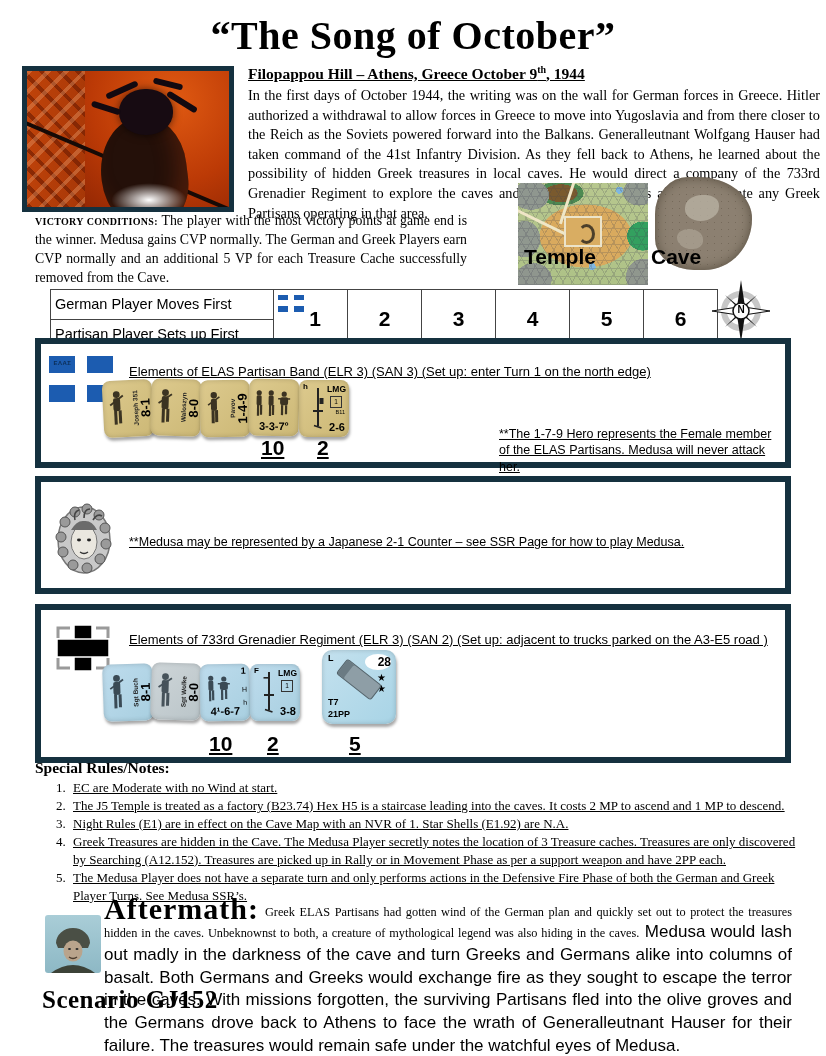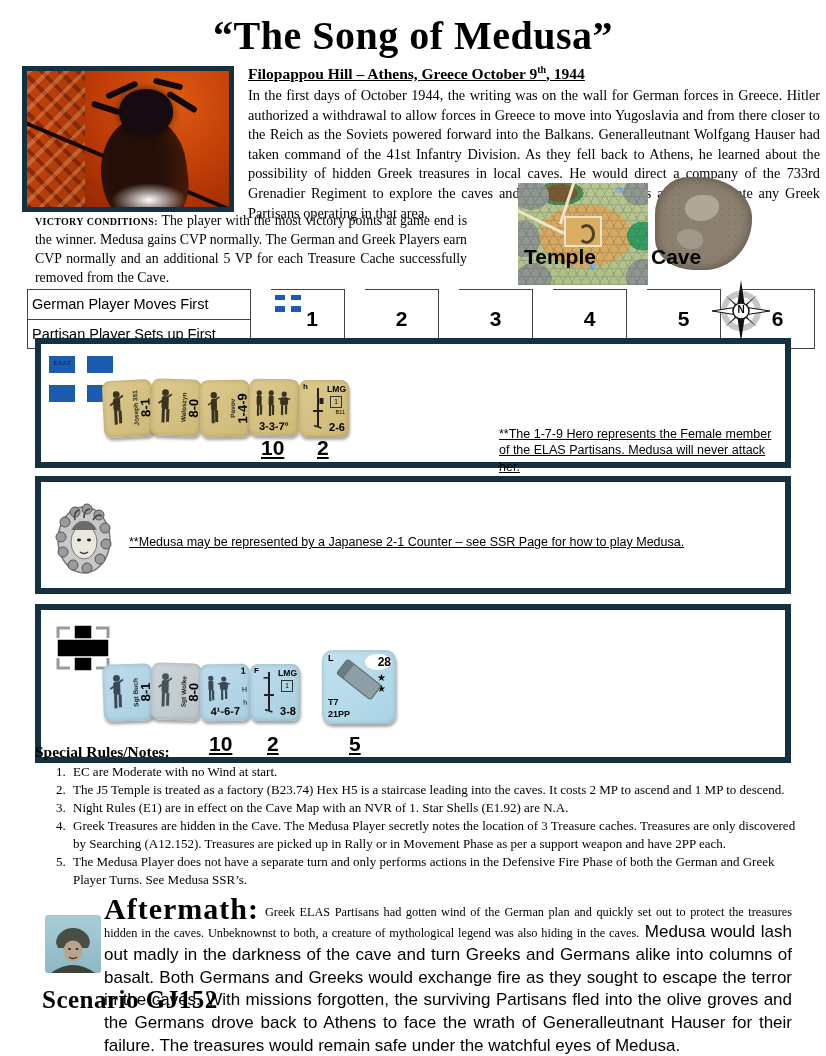--- a/index.html
+++ b/index.html
@@ -69,22 +69,22 @@
             box-shadow:inset 0 0 12px #564c3e;overflow:hidden;}
   .cave-speck{position:absolute;inset:0;opacity:.5;
               background-image:radial-gradient(#5f5445 18%,transparent 19%);background-size:7px 7px;}
   .cave-light{position:absolute;left:30px;top:18px;width:34px;height:26px;background:#b8b0a2;
               border-radius:50% 40% 55% 45%;opacity:.8;}
   .cave-light2{position:absolute;left:22px;top:52px;width:26px;height:20px;background:#ada496;
                border-radius:45% 55% 40% 60%;opacity:.7;}
   .map-label{position:absolute;font:bold 21px "Liberation Sans",sans-serif;color:#000;z-index:3;}
 
   
-  .tt{position:absolute;left:27px;top:289px;display:flex;height:60px;
-      font-family:"Liberation Sans",sans-serif;gap:20px;}
+  .tt{position:absolute;left:50px;top:289px;display:flex;height:60px;
+      font-family:"Liberation Sans",sans-serif;}
   .tt-left{width:224px;border:1px solid #444;box-sizing:border-box;display:flex;flex-direction:column;}
   .tt-row{flex:1;display:flex;align-items:center;padding-left:4px;font-size:14.5px;white-space:nowrap;}
   .tt-row.first{border-bottom:1px solid #444;}
   .tt-cell{width:74px;border:1px solid #444;border-left:none;box-sizing:border-box;display:flex;
            align-items:center;justify-content:center;font-weight:bold;font-size:21px;position:relative;}
   .tt-flag{position:absolute;left:4px;top:5px;width:26px;height:17px;
            background:linear-gradient(to right,transparent 10px,#fff 10px 16px,transparent 16px),
                       linear-gradient(to bottom,transparent 5px,#fff 5px 11px,transparent 11px),#1c5cb0;}
   .tt-cell.withflag{justify-content:flex-end;padding-right:26px;}
 
@@ -155,43 +155,43 @@
          border:1px solid #55646b;border-radius:3px;transform:rotate(38deg);
          box-shadow:inset 8px 0 0 #6b7b83;}
 
   
   .balk{position:absolute;left:12px;top:14px;width:60px;height:48px;}
 
   
   .medusa-icon{position:absolute;left:14px;top:20px;width:58px;height:74px;}
 
   
-  .rules{position:absolute;left:35px;top:743px;width:762px;}
+  .rules{position:absolute;left:35px;top:759px;width:762px;}
   .rules-heading{font:bold 15.5px "Liberation Serif",serif;}
-  .rules ol{margin:2px 0 0 0;padding-left:34px;font-size:13px;line-height:1.38;}
+  .rules ol{margin:2px 0 0 0;padding-left:34px;font-size:13px;line-height:1.38;text-decoration:underline;}
   .rules li{padding-left:4px;}
 
   
   .soldier-icon{position:absolute;left:45px;top:915px;width:56px;height:58px;border-radius:3px;
                 background:linear-gradient(#a9cdd7,#8db8c5);overflow:hidden;}
   .aftermath{position:absolute;left:104px;top:897px;width:688px;text-align:justify;
              font-size:12.3px;line-height:1.34;}
   .aft-head{font:bold 30px "Liberation Serif",serif;letter-spacing:1px;line-height:.8;
             vertical-align:-3px;padding-right:6px;}
   .aft-lead{font-family:"Liberation Serif",serif;}
   .aft-rest{font-family:"Liberation Sans",sans-serif;font-size:17px;}
   .scenario{position:absolute;left:42px;top:986px;font:bold 25px "Liberation Serif",serif;
             letter-spacing:.5px;}
 </style>
 </head>
 <body>
 
 <div class="page">
 
-  <div class="title">“The Song of Medusa”</div>
+  <div class="title">“The Song of October”</div>
 
   <div class="medusa-art">
     <div class="art-zig"></div>
     <div class="art-staff"></div>
     <div class="art-body"></div>
     <div class="art-head"></div>
     <div class="art-snake" style="left:78px;top:16px;width:34px;transform:rotate(-24deg);"></div>
     <div class="art-snake" style="left:126px;top:10px;width:30px;transform:rotate(14deg);"></div>
     <div class="art-snake" style="left:138px;top:28px;width:34px;transform:rotate(32deg);"></div>
     <div class="art-snake" style="left:64px;top:34px;width:30px;transform:rotate(18deg);"></div>
@@ -265,20 +265,21 @@
       <polygon points="58,31 32,27 32,35" fill="#fff" stroke="#111" stroke-width="1"></polygon>
       <circle cx="29" cy="31" r="8" fill="#fff" stroke="#111" stroke-width="1.5"></circle>
     </svg>
     <div class="compass-n">N</div>
   </div>
 
   <div class="panel" id="panel-elas">
     <div class="elas-flag">
       <span class="elas-flag-label">ΕΛΑΣ</span>
     </div>
+    <div class="panel-header">Elements of ELAS Partisan Band (ELR 3) (SAN 3) (Set up: enter Turn 1 on the north edge)</div>
 
     <div class="counter tan" style="left:62px;top:36px;transform:rotate(-3deg);">
       <span class="c-fig"><svg viewBox="0 0 20 38">
             <g fill="#3b3322">
               <circle cx="10" cy="5" r="3.4"></circle>
               <rect x="6.5" y="8.5" width="7" height="13" rx="2"></rect>
               <rect x="7" y="21" width="3" height="14"></rect>
               <rect x="11.5" y="21" width="3" height="13"></rect>
               <rect x="2" y="10" width="16" height="1.8" transform="rotate(-35 10 11)"></rect>
             </g>
@@ -391,20 +392,21 @@
 
   <div class="panel" id="panel-german">
     <div class="balk">
       <svg viewBox="0 0 60 48" width="60" height="48">
         <path d="M5 14 V4 H17 M43 4 H55 V14 M55 34 V44 H43 M17 44 H5 V34" fill="none" stroke="#9a9a9a" stroke-width="3"></path>
         <rect x="21" y="1" width="18" height="46" fill="#000" stroke="#fff" stroke-width="1.5"></rect>
         <rect x="4" y="15" width="52" height="18" fill="#000" stroke="#fff" stroke-width="1.5"></rect>
         <rect x="22" y="16" width="16" height="16" fill="#000"></rect>
       </svg>
     </div>
+    <div class="panel-header" style="top:22px;">Elements of 733rd Grenadier Regiment (ELR 3) (SAN 2) (Set up: adjacent to trucks parked on the A3-E5 road )</div>
 
     <div class="counter blue" style="left:62px;top:54px;transform:rotate(-2deg);">
       <span class="c-fig"><svg viewBox="0 0 20 38">
             <g fill="#3a4a55">
               <circle cx="10" cy="5" r="3.4"></circle>
               <rect x="6.5" y="8.5" width="7" height="13" rx="2"></rect>
               <rect x="7" y="21" width="3" height="14"></rect>
               <rect x="11.5" y="21" width="3" height="13"></rect>
               <rect x="2" y="10" width="16" height="1.8" transform="rotate(-35 10 11)"></rect>
             </g>

